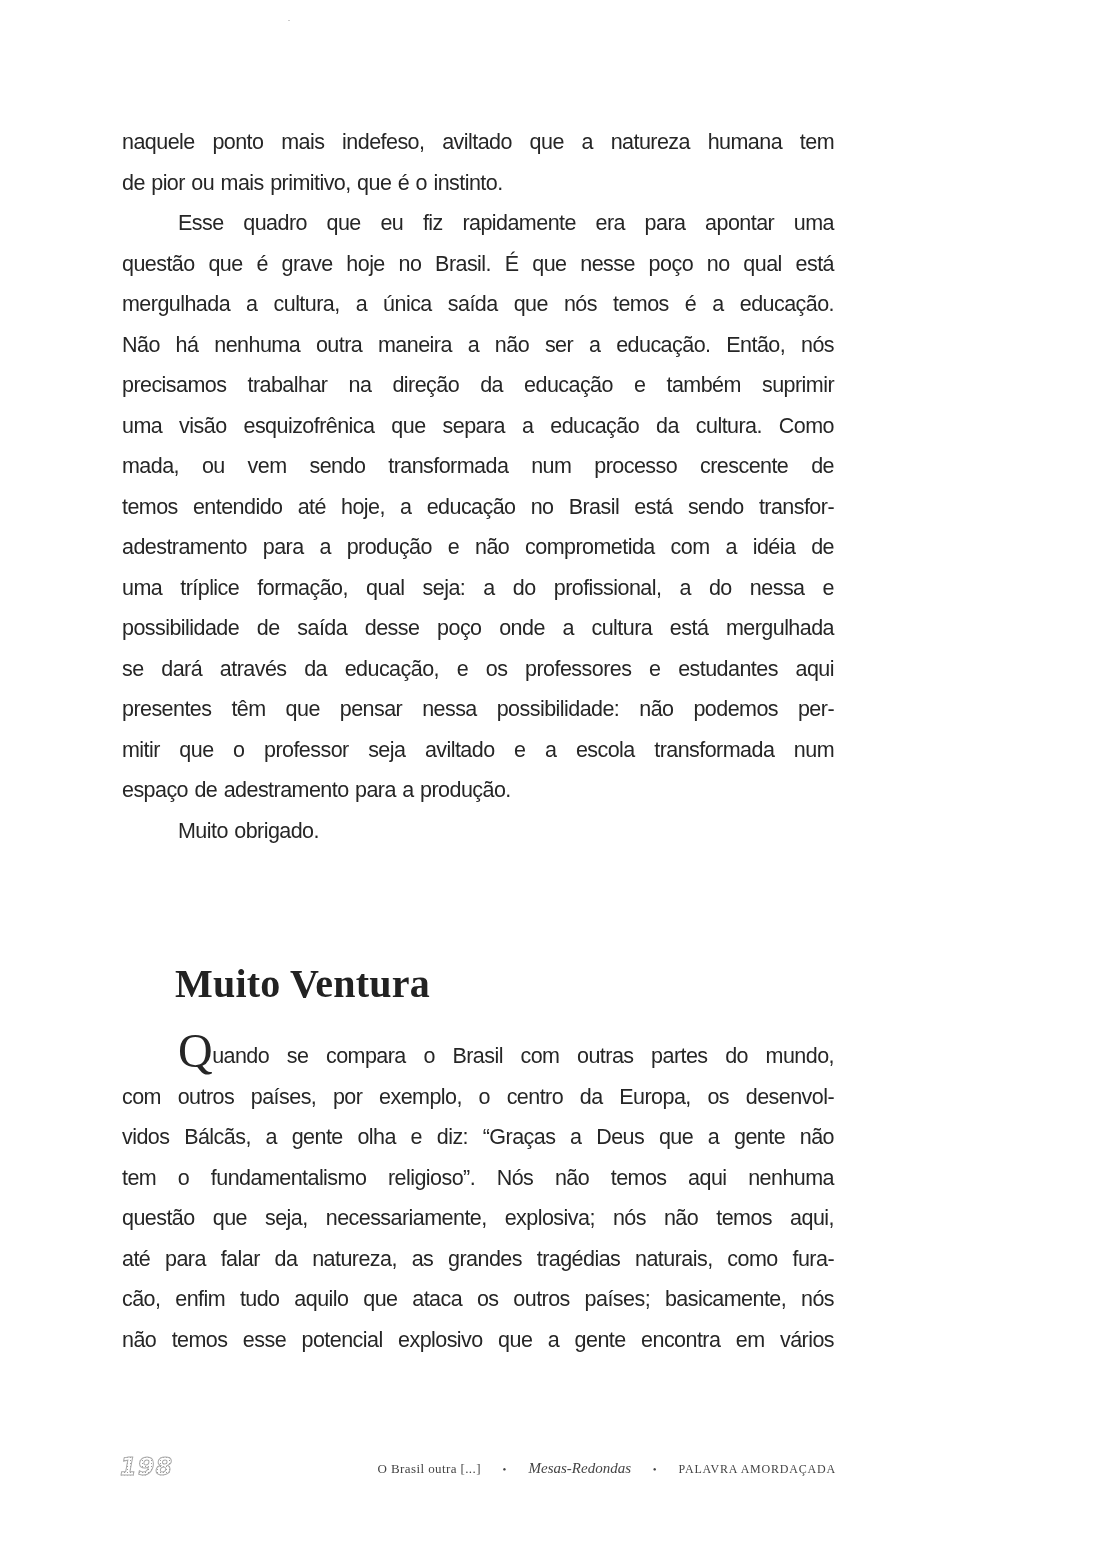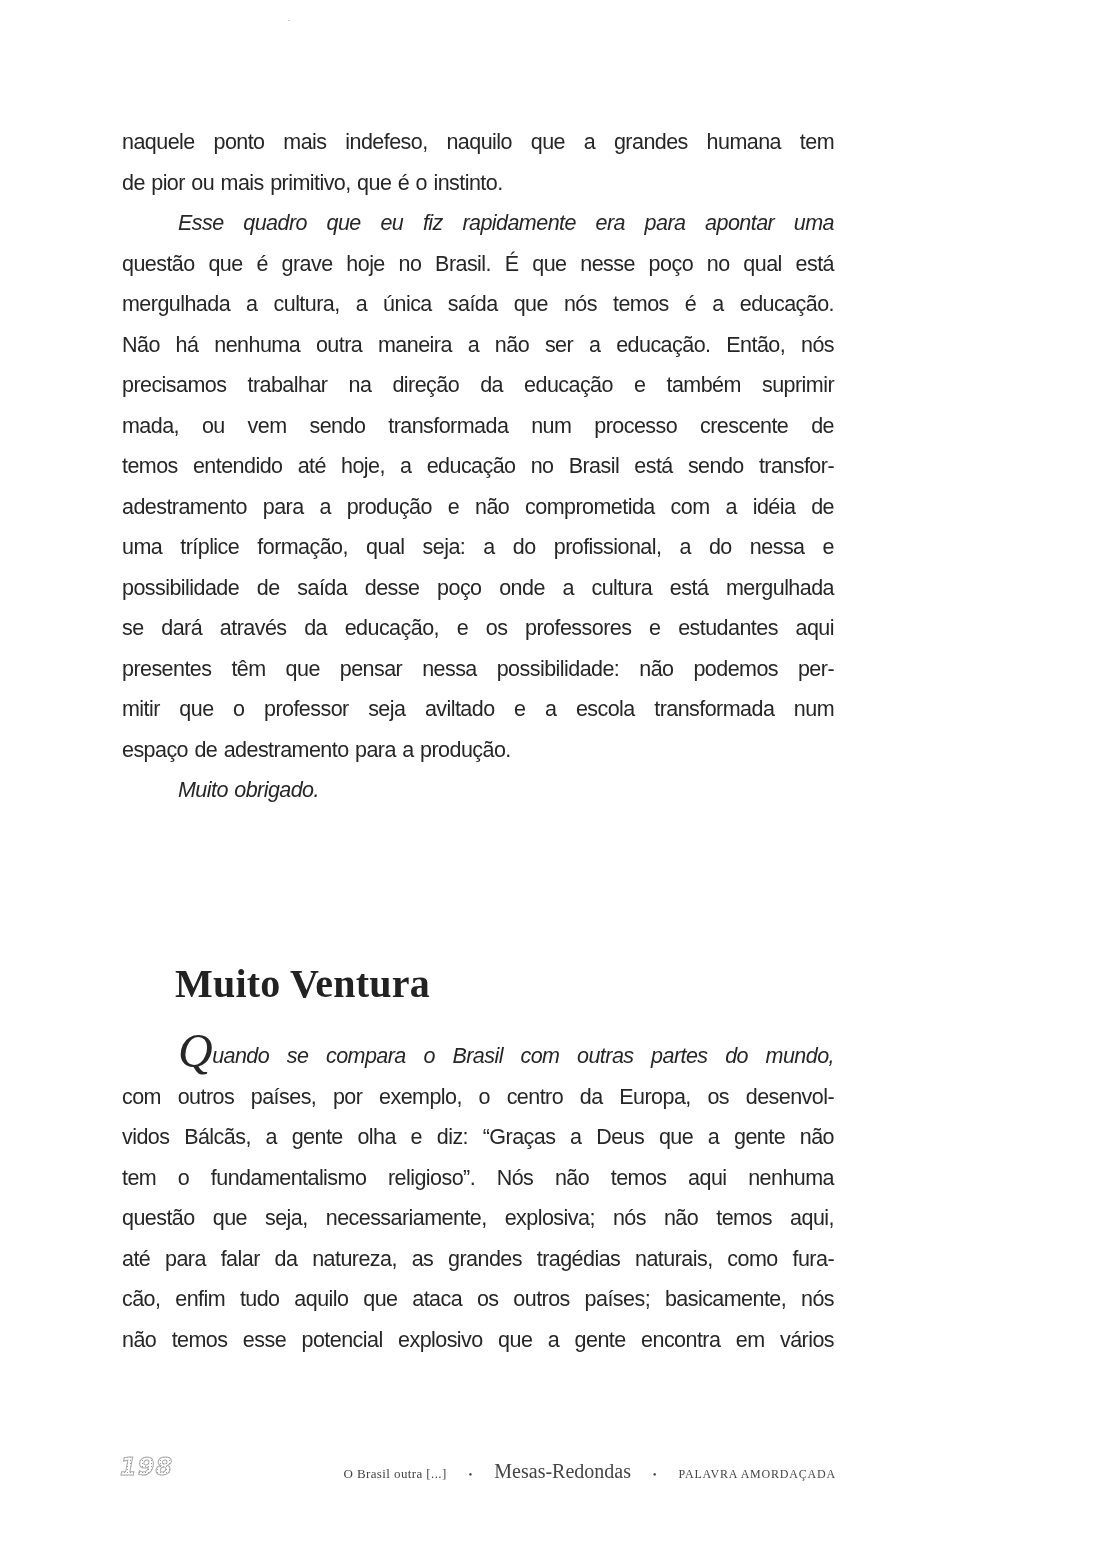--- a/index.html
+++ b/index.html
@@ -21,21 +21,21 @@
     line-height: 40.5px;
     margin: 0;
     text-align: justify;
     letter-spacing: -0.55px;
     word-spacing: 1px;
     font-stretch: condensed;
     color: #262626;
   }
   .line { display: block; white-space: nowrap; text-align-last: justify; }
   .line.last { text-align-last: left; }
-  .indent { padding-left: 56px; font-style: italic; }
+  .indent { padding-left: 56px; }
   .heading {
     font-family: "Liberation Serif", serif;
     font-weight: bold;
     font-size: 40px;
     color: #222;
     margin: 0;
     position: absolute;
     left: 175px; top: 960px;
     letter-spacing: 0.2px;
   }
@@ -69,40 +69,41 @@
     font-style: italic;
   }
   .running-head {
     position: absolute; right: 0; top: 3px;
     font-family: "Liberation Serif", serif;
     font-size: 13px; color: #444;
     white-space: nowrap;
     letter-spacing: 0.4px;
   }
   .running-head .sep { margin: 0 18px; font-size: 11px; }
-  .running-head .italic { font-size: 20px; letter-spacing: 0; margin-top: 19px; }
+  .running-head .italic { font-style: italic; font-size: 15px; letter-spacing: 0; margin-top: 19px; }
   .running-head .caps { font-size: 12px; letter-spacing: 0.8px; }
   .speck { position: absolute; left: 288px; top: 20px; width: 2px; height: 1px; background: #ccc; }
 </style>
 </head>
 <body>
 
 <div class="speck"></div>
 
 <div class="page">
   <p class="para">
-    <span class="line">naquele ponto mais indefeso, naquilo que a grandes humana tem</span>
+    <span class="line">naquele ponto mais indefeso, aviltado que a natureza humana tem</span>
     <span class="line last">de pior ou mais primitivo, que é o instinto.</span>
   </p>
   <p class="para">
     <span class="line indent">Esse quadro que eu fiz rapidamente era para apontar uma</span>
     <span class="line">questão que é grave hoje no Brasil. É que nesse poço no qual está</span>
     <span class="line">mergulhada a cultura, a única saída que nós temos é a educação.</span>
     <span class="line">Não há nenhuma outra maneira a não ser a educação. Então, nós</span>
     <span class="line">precisamos trabalhar na direção da educação e também suprimir</span>
+    <span class="line">uma visão esquizofrênica que separa a educação da cultura. Como</span>
     <span class="line">mada, ou vem sendo transformada num processo crescente de</span>
     <span class="line">temos entendido até hoje, a educação no Brasil está sendo transfor-</span>
     <span class="line">adestramento para a produção e não comprometida com a idéia de</span>
     <span class="line">uma tríplice formação, qual seja: a do profissional, a do nessa e</span>
     <span class="line">possibilidade de saída desse poço onde a cultura está mergulhada</span>
     <span class="line">se dará através da educação, e os professores e estudantes aqui</span>
     <span class="line">presentes têm que pensar nessa possibilidade: não podemos per-</span>
     <span class="line">mitir que o professor seja aviltado e a escola transformada num</span>
     <span class="line last">espaço de adestramento para a produção.</span>
   </p>

